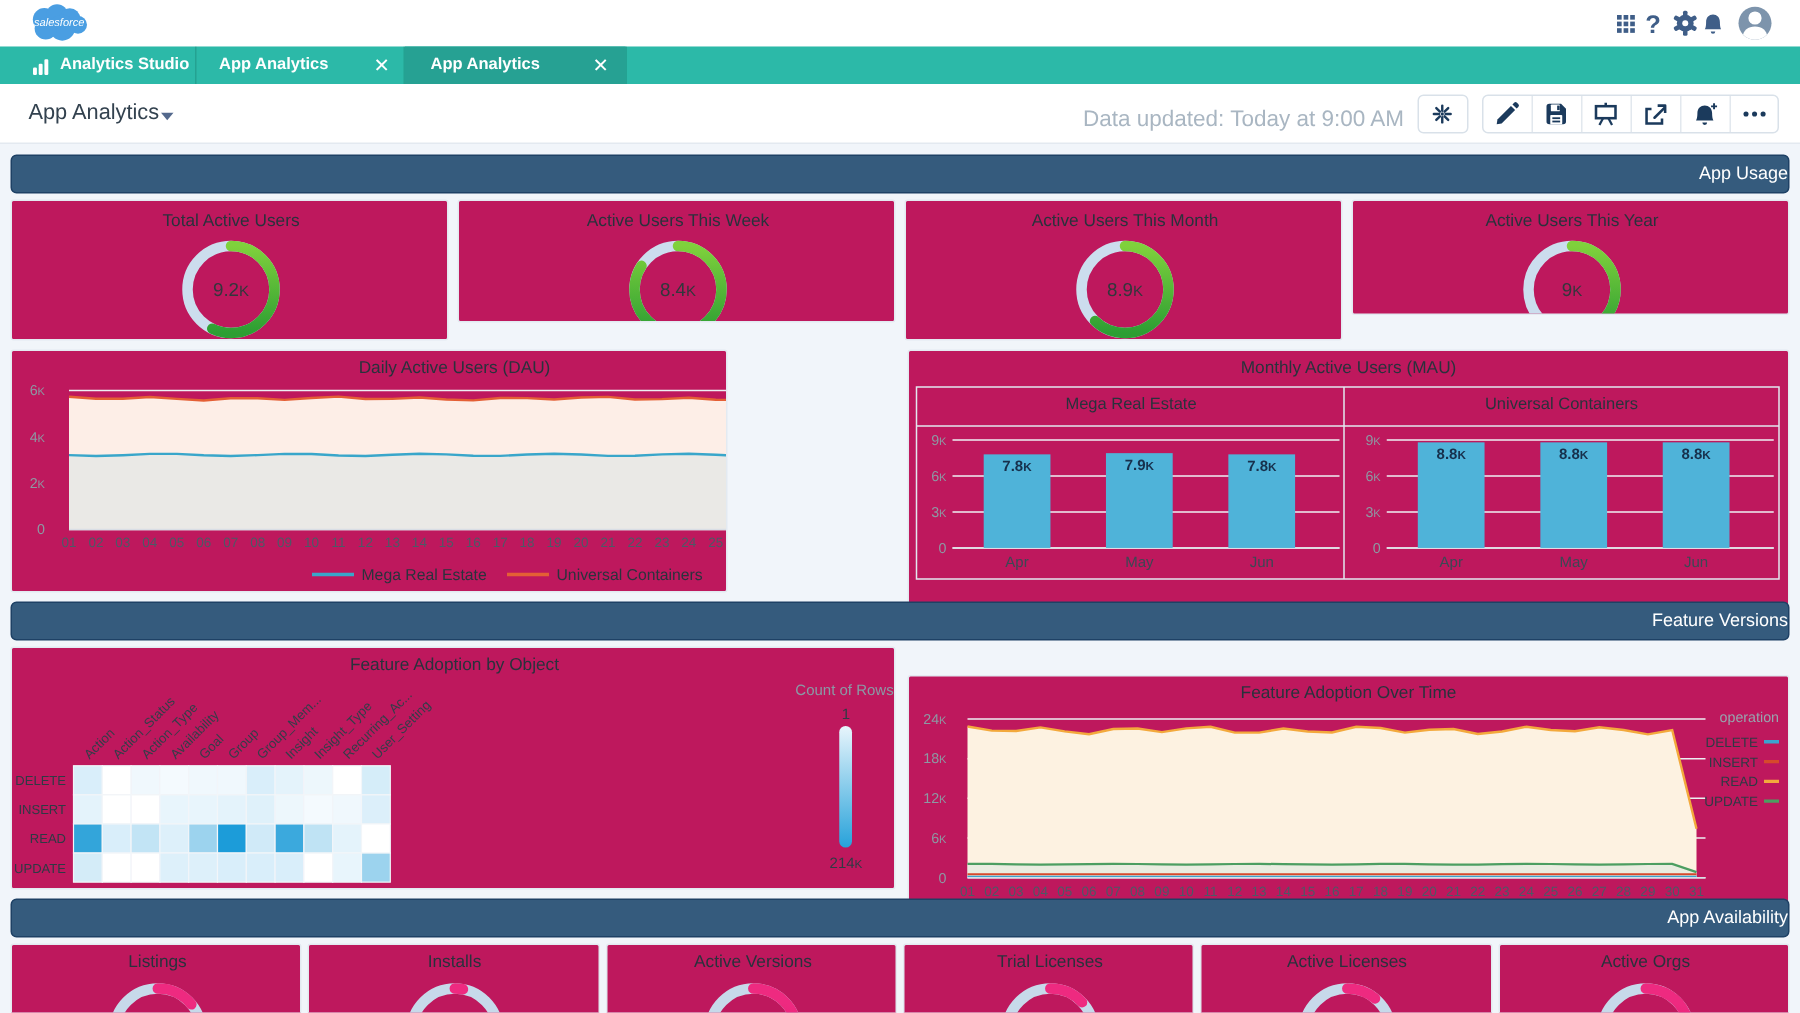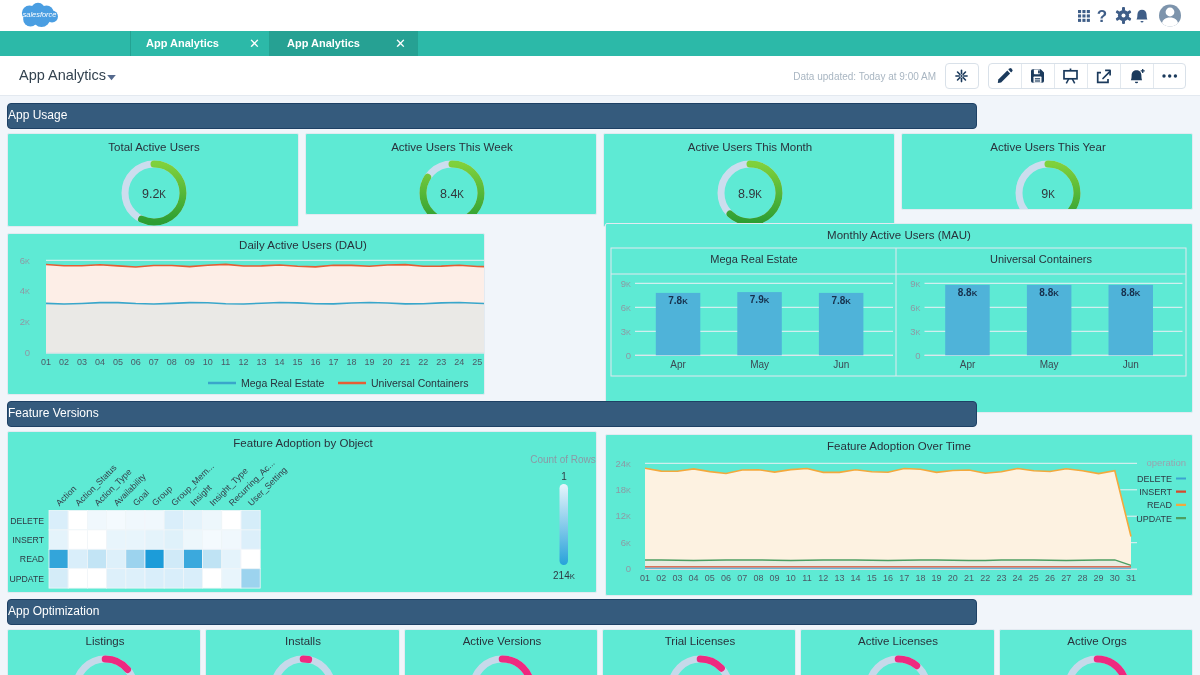--- a/index.html
+++ b/index.html
@@ -3,22 +3,22 @@
 <style>
 *{margin:0;padding:0;box-sizing:border-box}
 body{width:1200px;height:675px;overflow:hidden;font-family:"Liberation Sans",sans-serif;background:#f1f5fa;position:relative}
 .abs{position:absolute}
 .header{position:absolute;left:0;top:0;width:1200px;height:31px;background:#fff}
 .tabbar{position:absolute;left:0;top:31px;width:1200px;height:25px;background:#2cb9a8}
 .tab{position:absolute;top:0;height:25px;color:#fff;font-size:11px;font-weight:bold;line-height:25px;white-space:nowrap}
 .tabdiv{position:absolute;top:0;width:1px;height:25px;background:rgba(0,60,50,0.18)}
 .toolbar{position:absolute;left:0;top:56px;width:1200px;height:40px;background:#fff;border-bottom:1px solid #e3e9f0}
 .content{position:absolute;left:0;top:96px;width:1200px;height:579px;background:#f1f5fa}
-.banner{position:absolute;left:7px;width:970px;height:26px;background:#355b7d;border:1.5px solid #1e4165;border-radius:4px;color:#fff;font-size:12px;text-align:left;line-height:23px}
-.card{position:absolute;background:#5eead4;border:1px solid #e3eaf1;border-radius:2px;overflow:hidden}
+.banner{position:absolute;left:7px;width:1186px;height:26px;background:#355b7d;border:1.5px solid #1e4165;border-radius:4px;color:#fff;font-size:12px;text-align:right;line-height:23px}
+.card{position:absolute;background:#be185d;border:1px solid #e3eaf1;border-radius:2px;overflow:hidden}
 .btn{position:absolute;top:63px;height:26px;background:#fff;border:1px solid #d9e1e9;border-radius:4px}
 .x{font-weight:normal;font-size:13px}
 </style></head><body>
 <svg width="0" height="0" style="position:absolute">
     <defs>
 <linearGradient id="ggrad" x1="1" y1="0" x2="0" y2="0">
 <stop offset="0" stop-color="#7fd13c"></stop>
         <stop offset="1" stop-color="#2c9e33"></stop>
       </linearGradient>
 <linearGradient id="pgrad" x1="1" y1="0.3" x2="0" y2="0">
@@ -70,38 +70,49 @@
 <clipPath id="avclip">
       <circle cx="1170" cy="15.5" r="11"></circle>
     </clipPath>
 <circle cx="1170" cy="15.5" r="11" fill="#7d94ac"></circle>
 <g clip-path="url(#avclip)">
       <circle cx="1170" cy="12" r="4.4" fill="#fff"></circle>
 <path d="M1170 17.6 C1165.3 17.6 1162.2 20.2 1161.7 24.6 L1161.7 27 L1178.3 27 L1178.3 24.6 C1177.8 20.2 1174.7 17.6 1170 17.6 Z" fill="#fff"></path>
     </g>
 </svg>
 <div class="tabbar">
+<div class="tab" style="left:0;width:130px">
+<svg class="abs" style="left:22px;top:6px" width="13" height="13" viewBox="0 0 13 13">
+        <g fill="#fff">
+          <rect x="0" y="8" width="2.6" height="5" rx="0.8"></rect>
+          <rect x="3.8" y="5.5" width="2.6" height="7.5" rx="0.8"></rect>
+          <rect x="7.6" y="2.5" width="2.6" height="10.5" rx="0.8"></rect>
+          <rect x="11" y="0" width="2" height="13" rx="0.8" fill="none"></rect>
+        </g>
+      </svg>
+<span style="position:absolute;left:40px">Analytics Studio</span>
+    </div>
 <div class="tabdiv" style="left:130px"></div>
 <div class="tab" style="left:131px;width:138px">
       <span style="position:absolute;left:15px">App Analytics</span>
       <span class="x" style="position:absolute;left:118px">✕</span>
     </div>
 <div class="tabdiv" style="left:269px"></div>
 <div class="tab" style="left:270px;width:147px;background:#26a193">
       <span style="position:absolute;left:17px">App Analytics</span>
       <span class="x" style="position:absolute;left:125px">✕</span>
     </div>
 <div class="tabdiv" style="left:417px"></div>
 </div>
 <div class="toolbar">
 <span style="position:absolute;left:19px;top:11px;font-size:14.5px;color:#33424f">App Analytics</span>
 <svg class="abs" style="left:107px;top:19px" width="9" height="6" viewBox="0 0 10 7">
       <path d="M0 0 L10 0 L5 6 Z" fill="#54698d"></path>
     </svg>
-<span style="position:absolute;right:264px;top:15px;font-size:10px;color:#a9b6c2">Data updated: Today at 9:00 AM</span>
+<span style="position:absolute;right:264px;top:15px;font-size:15px;color:#a9b6c2">Data updated: Today at 9:00 AM</span>
 </div>
 <div class="btn" style="left:945px;width:34px"></div>
 <div class="btn" style="left:988px;width:198px"></div>
 <div class="abs" style="left:1021px;top:64px;width:1px;height:24px;background:#e2e8ee"></div>
 <div class="abs" style="left:1054px;top:64px;width:1px;height:24px;background:#e2e8ee"></div>
 <div class="abs" style="left:1087px;top:64px;width:1px;height:24px;background:#e2e8ee"></div>
 <div class="abs" style="left:1120px;top:64px;width:1px;height:24px;background:#e2e8ee"></div>
 <div class="abs" style="left:1153px;top:64px;width:1px;height:24px;background:#e2e8ee"></div>
 <svg class="abs" style="left:0;top:0" width="1200" height="96" viewBox="0 0 1200 96">
     <g transform="translate(961.5,76)">
@@ -222,21 +233,21 @@
       <text x="505.1" y="130.5" font-size="9" fill="#4d5966" text-anchor="middle">27</text>
       <text x="523.1" y="130.5" font-size="9" fill="#4d5966" text-anchor="middle">28</text>
       <text x="541.1" y="130.5" font-size="9" fill="#4d5966" text-anchor="middle">29</text>
       <text x="559.0" y="130.5" font-size="9" fill="#4d5966" text-anchor="middle">30</text>
       <text x="577.0" y="130.5" font-size="9" fill="#4d5966" text-anchor="middle">31</text>
 <line x1="200" y1="149" x2="228" y2="149" stroke="#39a6ca" stroke-width="2.4"></line>
 <text x="233" y="152.6" font-size="10.5" fill="#2a333d">Mega Real Estate</text>
 <line x1="330" y1="149" x2="358" y2="149" stroke="#e45f35" stroke-width="2.4"></line>
 <text x="363" y="152.6" font-size="10.5" fill="#2a333d">Universal Containers</text>
 </svg></div>
-<div class="card" style="left:605px;top:223px;width:588px;height:190px"><svg width="586" height="160" viewBox="0 0 586 160" font-family="Liberation Sans, sans-serif">
+<div class="card" style="left:605px;top:233px;width:588px;height:190px"><svg width="586" height="160" viewBox="0 0 586 160" font-family="Liberation Sans, sans-serif">
 <text x="293" y="14.5" font-size="11.5" fill="#29323c" text-anchor="middle">Monthly Active Users (MAU)</text>
 <rect x="5" y="24" width="575" height="128" fill="none" stroke="#e2e8ef" stroke-width="1"></rect>
 <line x1="290.0" y1="24" x2="290.0" y2="152" stroke="#e2e8ef" stroke-width="1"></line>
 <line x1="5" y1="50" x2="580" y2="50" stroke="#e2e8ef" stroke-width="1"></line>
 <text x="148" y="38.5" font-size="11" fill="#29323c" text-anchor="middle">Mega Real Estate</text>
 <text x="435" y="38.5" font-size="11" fill="#29323c" text-anchor="middle">Universal Containers</text>
       <line x1="29.0" y1="59.3" x2="287.0" y2="59.3" stroke="#eef1f5" stroke-width="1"></line>
       <text x="25.0" y="62.500000000000014" font-size="9.5" fill="#8d99a3" text-anchor="end" font-weight="normal">9<tspan font-size="7.4">K</tspan></text>
       <line x1="29.0" y1="83.3" x2="287.0" y2="83.3" stroke="#eef1f5" stroke-width="1"></line>
       <text x="25.0" y="86.50000000000001" font-size="9.5" fill="#8d99a3" text-anchor="end" font-weight="normal">6<tspan font-size="7.4">K</tspan></text>
@@ -333,21 +344,21 @@
       <text transform="translate(166.8,74.5) rotate(-45)" font-size="8.8" fill="#333e49">Group_Mem...</text>
       <text transform="translate(186.0,74.5) rotate(-45)" font-size="8.8" fill="#333e49">Insight</text>
       <text transform="translate(205.2,74.5) rotate(-45)" font-size="8.8" fill="#333e49">Insight_Type</text>
       <text transform="translate(224.4,74.5) rotate(-45)" font-size="8.8" fill="#333e49">Recurring_Ac...</text>
       <text transform="translate(243.6,74.5) rotate(-45)" font-size="8.8" fill="#333e49">User_Setting</text>
       <text x="555" y="31" font-size="10" fill="#8b99a5" text-anchor="middle">Count of Rows</text>
       <text x="556" y="47.5" font-size="10" fill="#2f3a44" text-anchor="middle">1</text>
       <rect x="551.5" y="52" width="8.5" height="81" rx="4.2" fill="url(#hmleg)"></rect>
       <text x="556" y="146.5" font-size="10" fill="#2f3a44" text-anchor="middle" font-weight="normal">214<tspan font-size="7.8">K</tspan></text>
     </svg></div>
-<div class="card" style="left:605px;top:434px;width:588px;height:162px"><svg width="586" height="160" viewBox="0 0 586 160" font-family="Liberation Sans, sans-serif">
+<div class="card" style="left:605px;top:450px;width:588px;height:162px"><svg width="586" height="160" viewBox="0 0 586 160" font-family="Liberation Sans, sans-serif">
 <text x="293" y="14.5" font-size="11.5" fill="#29323c" text-anchor="middle">Feature Adoption Over Time</text>
 <line x1="39" y1="28.3" x2="531" y2="28.3" stroke="#eceff3" stroke-width="1"></line>
       <text x="25" y="31.499999999999996" font-size="9.5" fill="#8d99a3" text-anchor="end" font-weight="normal">24<tspan font-size="7.4">K</tspan></text>
       <line x1="39" y1="54.8" x2="531" y2="54.8" stroke="#eceff3" stroke-width="1"></line>
       <text x="25" y="57.974999999999994" font-size="9.5" fill="#8d99a3" text-anchor="end" font-weight="normal">18<tspan font-size="7.4">K</tspan></text>
       <line x1="39" y1="81.2" x2="531" y2="81.2" stroke="#eceff3" stroke-width="1"></line>
       <text x="25" y="84.45" font-size="9.5" fill="#8d99a3" text-anchor="end" font-weight="normal">12<tspan font-size="7.4">K</tspan></text>
       <line x1="39" y1="107.7" x2="531" y2="107.7" stroke="#eceff3" stroke-width="1"></line>
       <text x="25" y="110.925" font-size="9.5" fill="#8d99a3" text-anchor="end" font-weight="normal">6<tspan font-size="7.4">K</tspan></text>
       <line x1="39" y1="134.2" x2="531" y2="134.2" stroke="#eceff3" stroke-width="1"></line>
@@ -393,21 +404,21 @@
 <text x="580" y="30.5" font-size="9.5" fill="#98a4ae" text-anchor="end">operation</text>
       <text x="566" y="46.9" font-size="9" fill="#2f3a44" text-anchor="end">DELETE</text>
       <line x1="570" y1="43.5" x2="580" y2="43.5" stroke="#3ba3d0" stroke-width="2.2"></line>
       <text x="566" y="60.1" font-size="9" fill="#2f3a44" text-anchor="end">INSERT</text>
       <line x1="570" y1="56.7" x2="580" y2="56.7" stroke="#d6492c" stroke-width="2.2"></line>
       <text x="566" y="73.3" font-size="9" fill="#2f3a44" text-anchor="end">READ</text>
       <line x1="570" y1="69.9" x2="580" y2="69.9" stroke="#f3a93c" stroke-width="2.2"></line>
       <text x="566" y="86.5" font-size="9" fill="#2f3a44" text-anchor="end">UPDATE</text>
       <line x1="570" y1="83.1" x2="580" y2="83.1" stroke="#4c9e61" stroke-width="2.2"></line>
 </svg></div>
-<div class="banner" style="top:599px">App Optimization</div>
+<div class="banner" style="top:599px">App Availability</div>
 <div class="card" style="left:7.0px;top:629px;width:194.3px;height:94px">
 <svg width="194" height="94" viewBox="0 0 194 94" font-family="Liberation Sans, sans-serif">
 <text x="97" y="14.5" font-size="11.5" fill="#29323c" text-anchor="middle">Listings</text>
 <circle cx="97.2" cy="58" r="29" fill="none" stroke="#c7d9ea" stroke-width="7"></circle>
       <circle cx="97.2" cy="58" r="29" fill="none" stroke="url(#pgrad)" stroke-width="7" stroke-linecap="round" stroke-dasharray="25.51 156.70" transform="rotate(-90 97.2 58)"></circle>
 </svg></div>
 <div class="card" style="left:205.3px;top:629px;width:194.3px;height:94px">
 <svg width="194" height="94" viewBox="0 0 194 94" font-family="Liberation Sans, sans-serif">
 <text x="97" y="14.5" font-size="11.5" fill="#29323c" text-anchor="middle">Installs</text>
 <circle cx="97.2" cy="58" r="29" fill="none" stroke="#c7d9ea" stroke-width="7"></circle>

